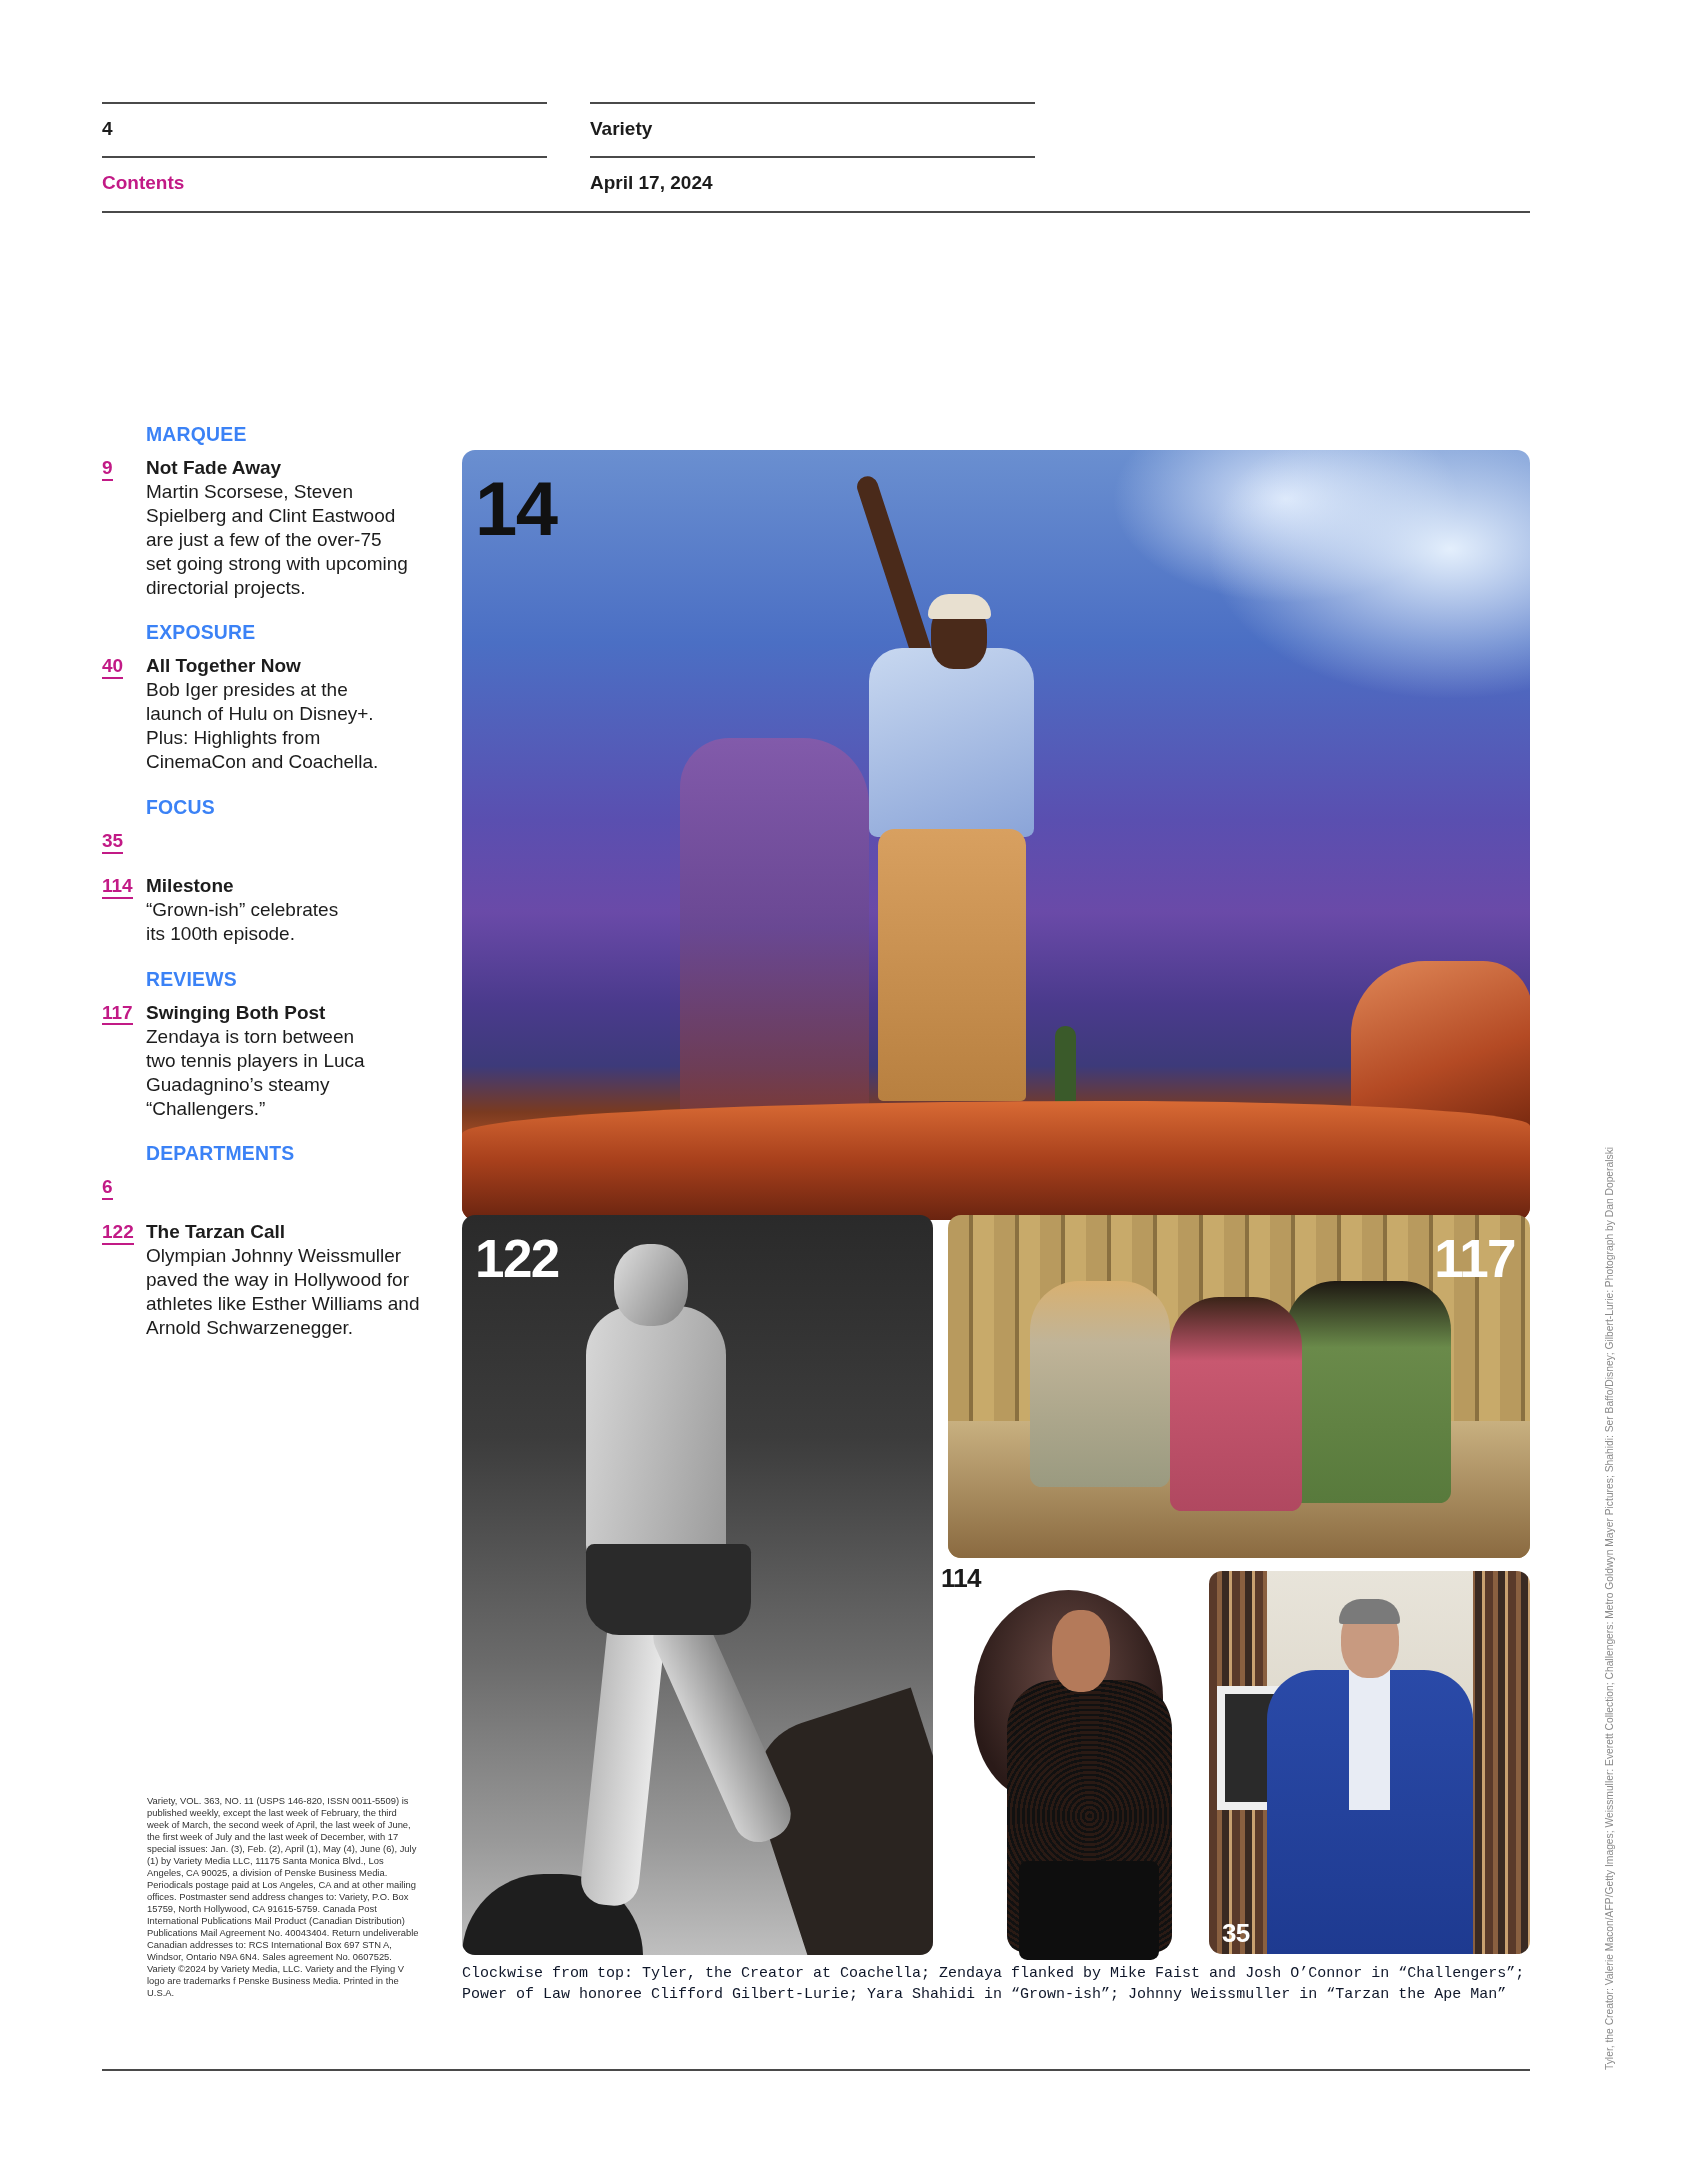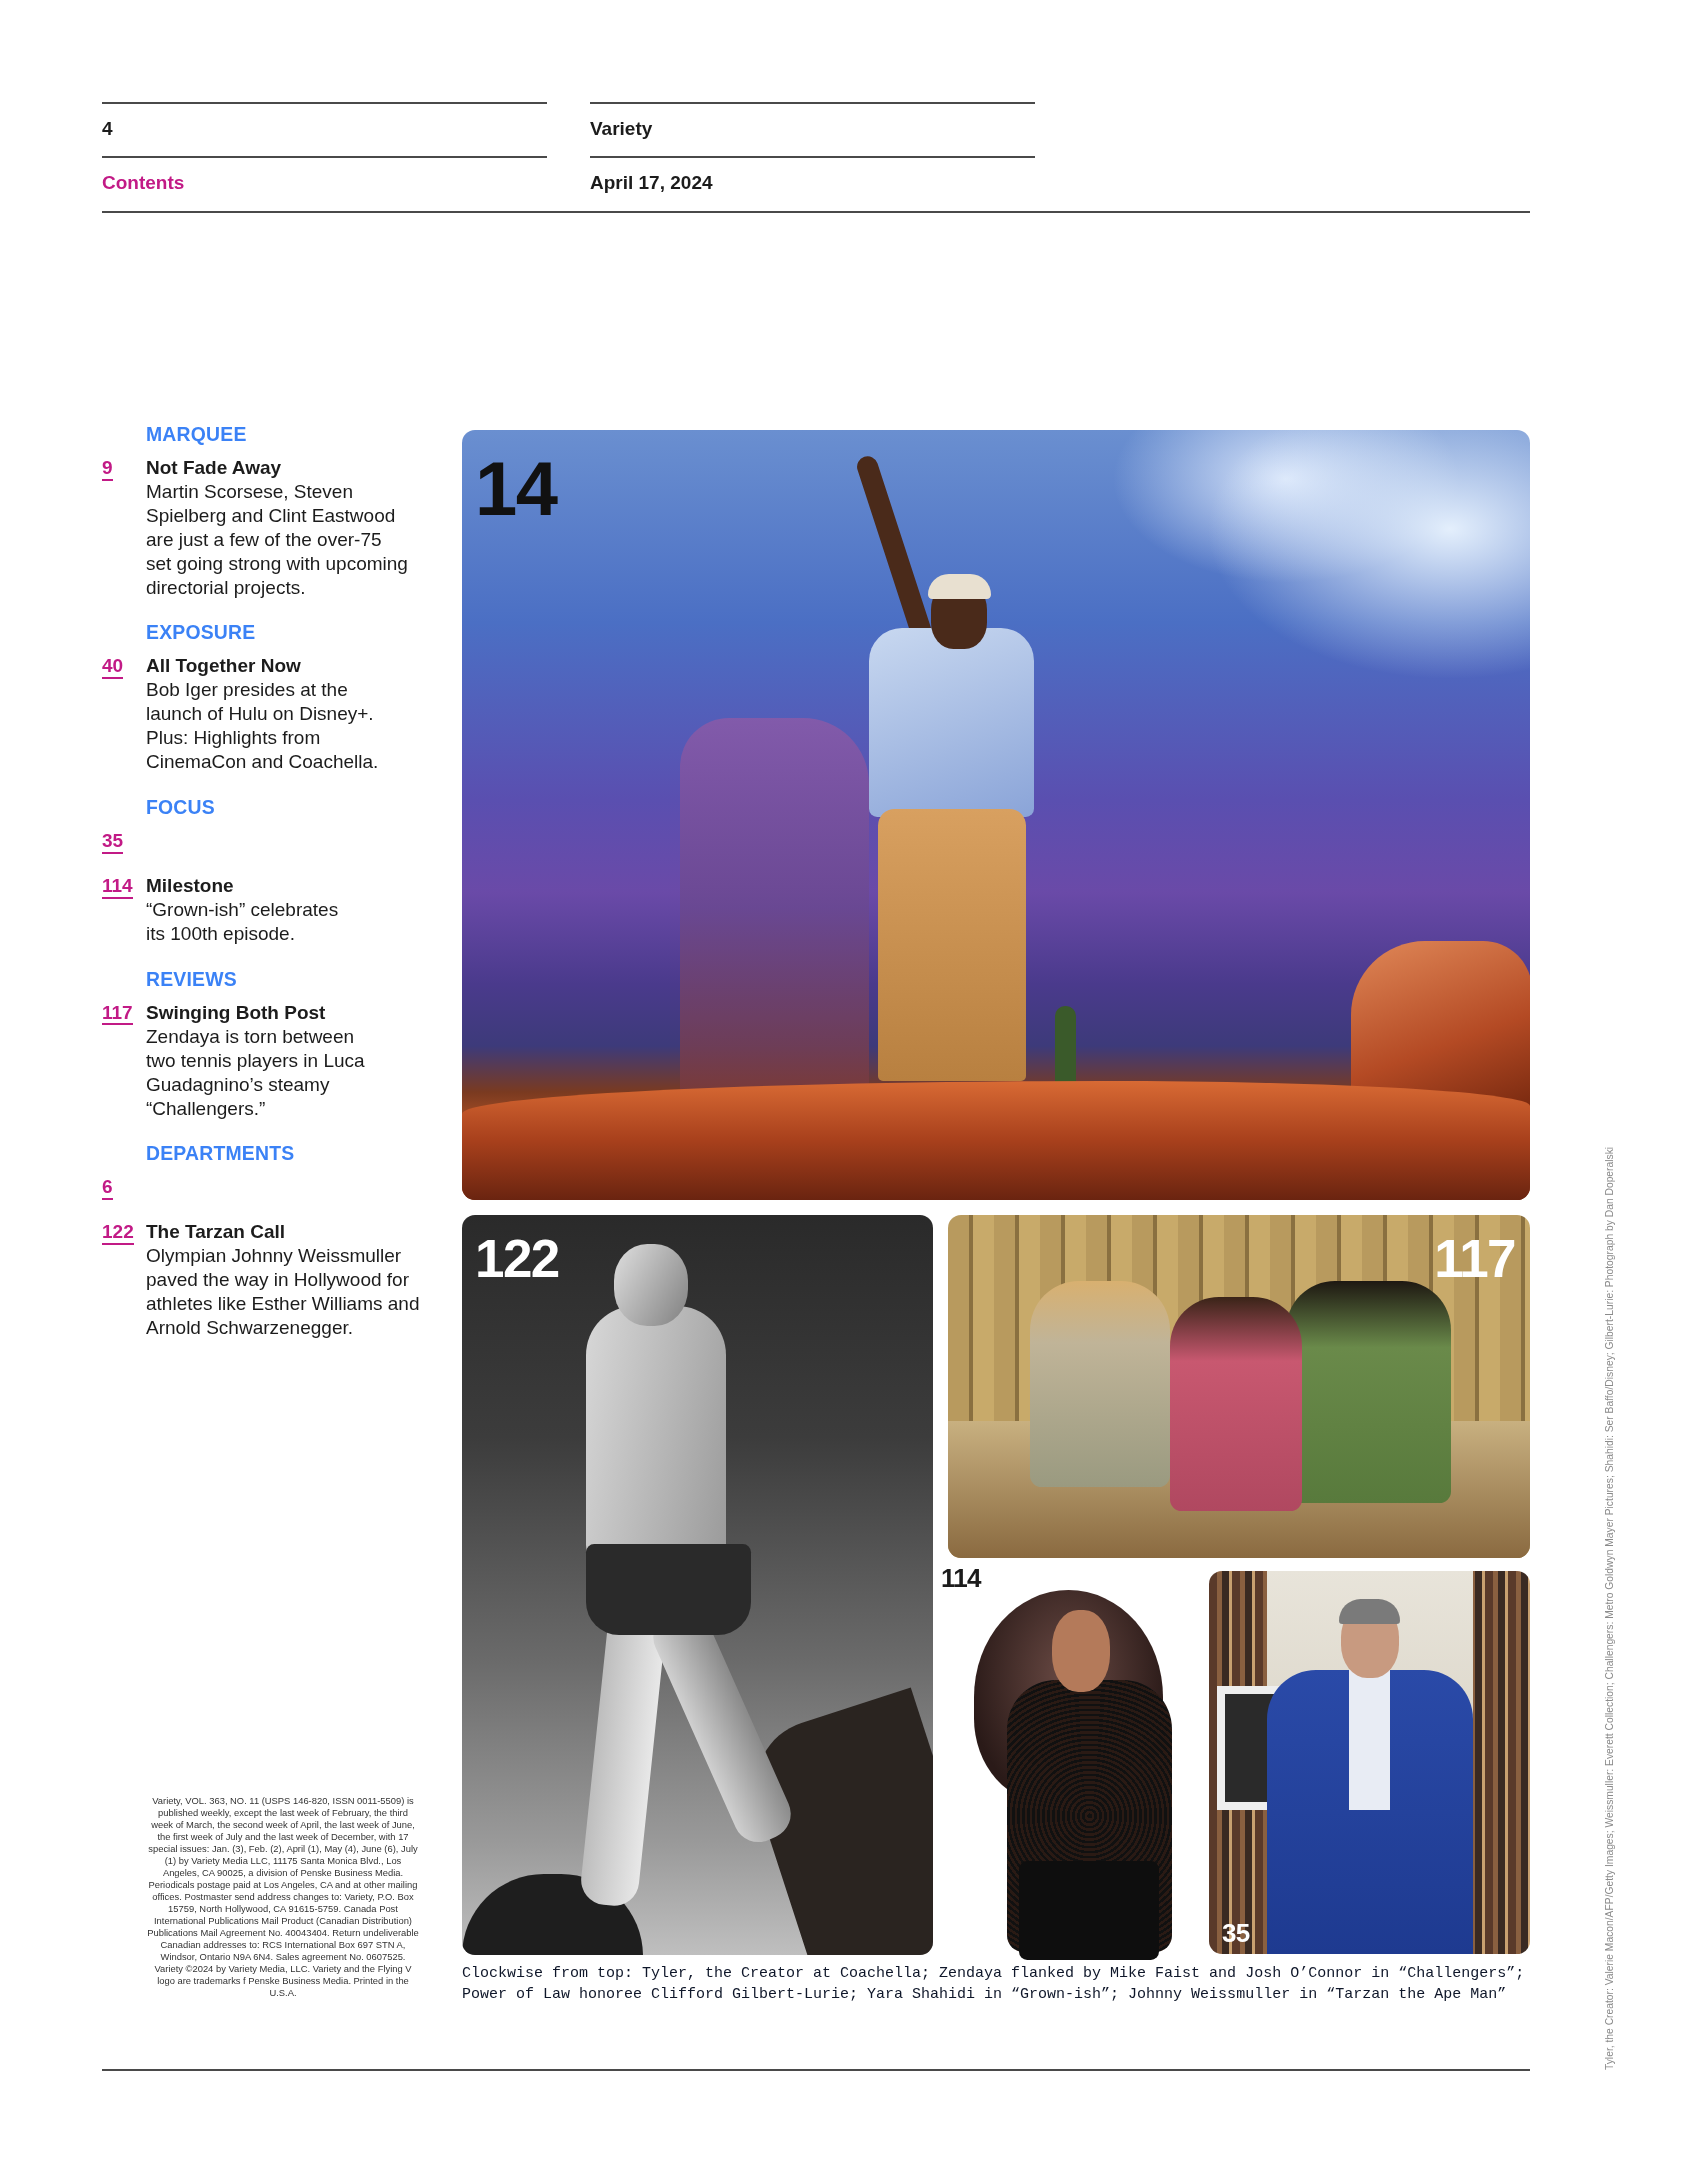--- a/index.html
+++ b/index.html
@@ -17,27 +17,27 @@
   .section-label { font-weight: bold; font-size: 19.4px; letter-spacing: 0.2px; color: #3b82f6; margin-left: 44px; margin-bottom: 10px; line-height: 23px; }
   .toc-entry { display: flex; margin-bottom: 21.4px; }
   .toc-entry:last-child { margin-bottom: 0; }
   .page-num { width: 44px; flex: 0 0 44px; font-weight: bold; font-size: 19px; line-height: 24px; color: #c21a86; }
   .page-num span { border-bottom: 2.1px solid #c21a86; padding-bottom: 0.8px; }
   .entry-body { flex: 1; }
   .entry-title { font-weight: bold; font-size: 19px; line-height: 24px; color: #1c1c1c; }
   .entry-desc { font-size: 19px; line-height: 24px; color: #1c1c1c; }
 
   
-  .fineprint { position: absolute; left: 147px; top: 1795px; width: 272px; font-size: 9.4px; line-height: 12px; color: #333; text-align: center; }
+  .fineprint { position: absolute; left: 147px; top: 1795px; width: 272px; font-size: 9.4px; line-height: 12px; color: #333; }
 
   
   .photo { position: absolute; border-radius: 13px; overflow: hidden; }
   .photo-num { position: absolute; font-weight: bold; line-height: 1; letter-spacing: -1.6px; }
 
-  .p14 { left: 462px; top: 430px; width: 1068px; height: 770px;
+  .p14 { left: 462px; top: 450px; width: 1068px; height: 770px;
     background:
       radial-gradient(ellipse 346px 214px at 988px 99px, rgba(235,245,255,0.95), rgba(235,245,255,0) 70%),
       radial-gradient(ellipse 247px 148px at 824px 49px, rgba(230,240,255,0.9), rgba(230,240,255,0) 70%),
       linear-gradient(180deg, #6a8fd0 0%, #4b6fc4 25%, #5a4fb0 48%, #6a4aa8 60%, #4a3a8c 72%, #3d3a7a 80%, #7a3a20 86%, #c25a28 92%, #8a3418 100%);
     padding-left: 16px;
   }
   .p14 .rock-left { position:absolute; left:218px; top:288px; width:189px; height:379px; border-radius: 49px 66px 8.2px 8.2px;
     background: linear-gradient(180deg, #8a5aa8 0%, #6a4890 50%, #7a3a3a 100%); opacity: 0.85; }
   .p14 .rock-right { position:absolute; left:889px; top:511px; width:181px; height:165px; border-radius: 74px 49px 0 0;
     background: linear-gradient(160deg, #e08858 0%, #b44a24 60%, #7a2a10 100%); }

